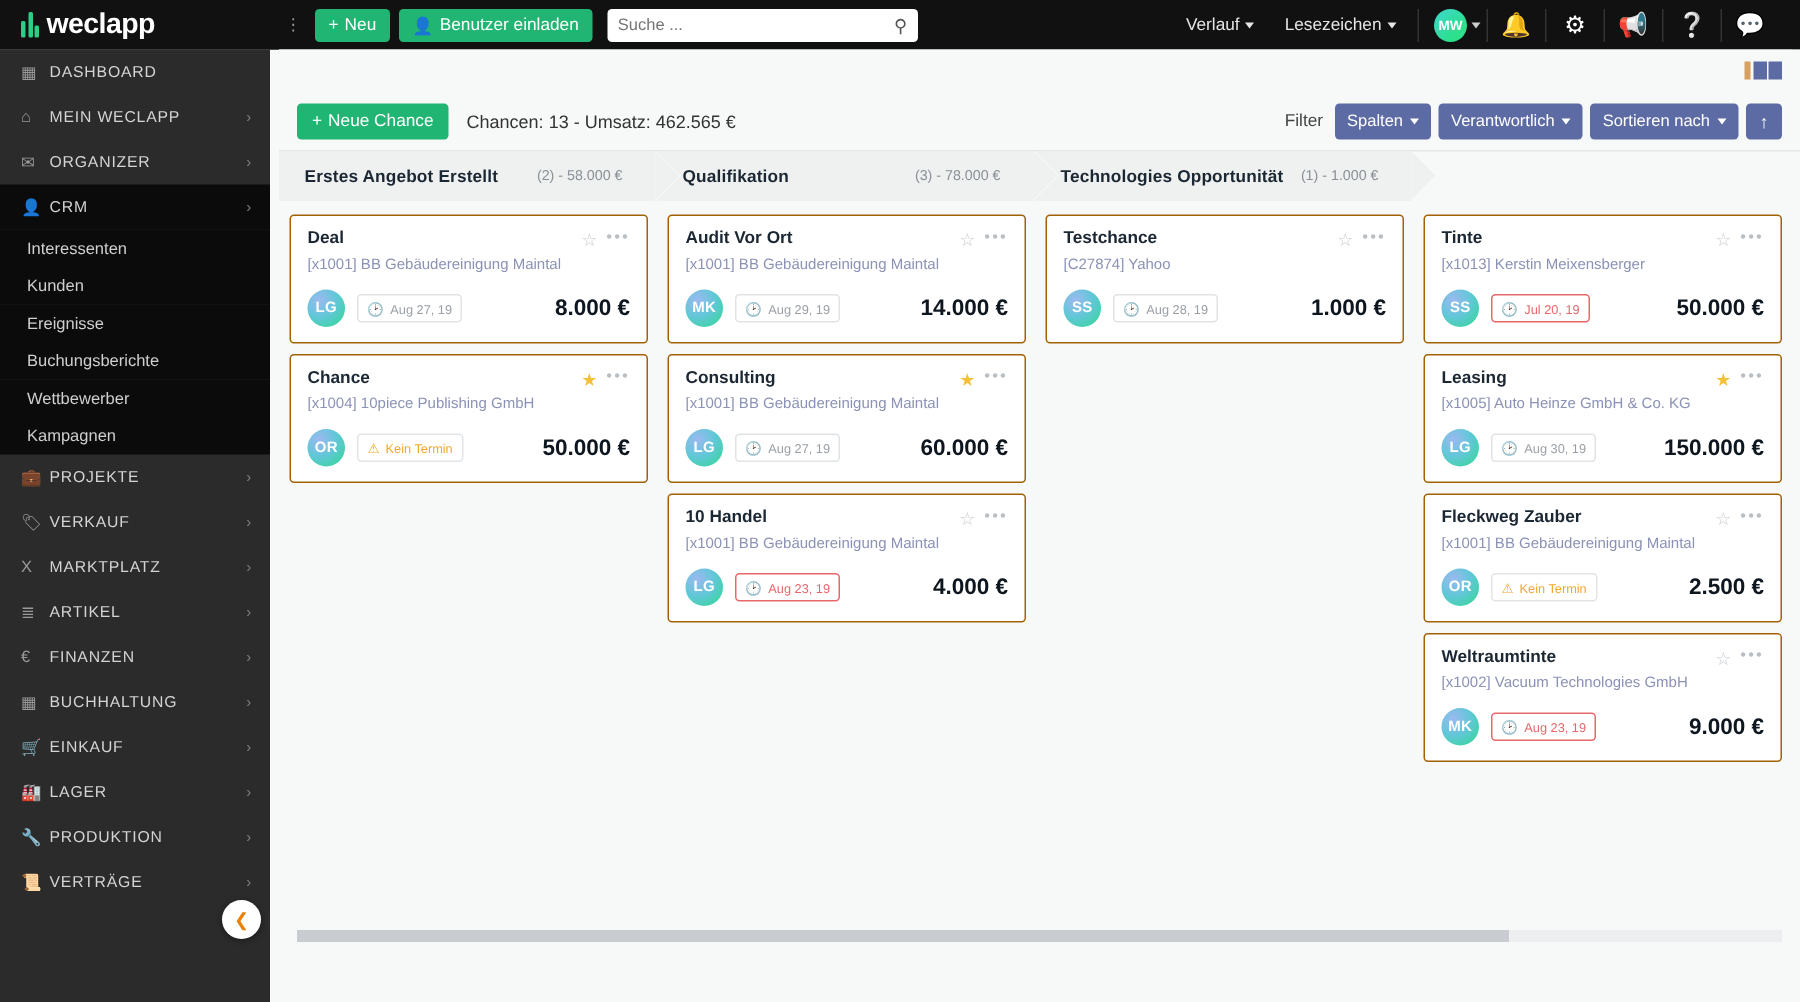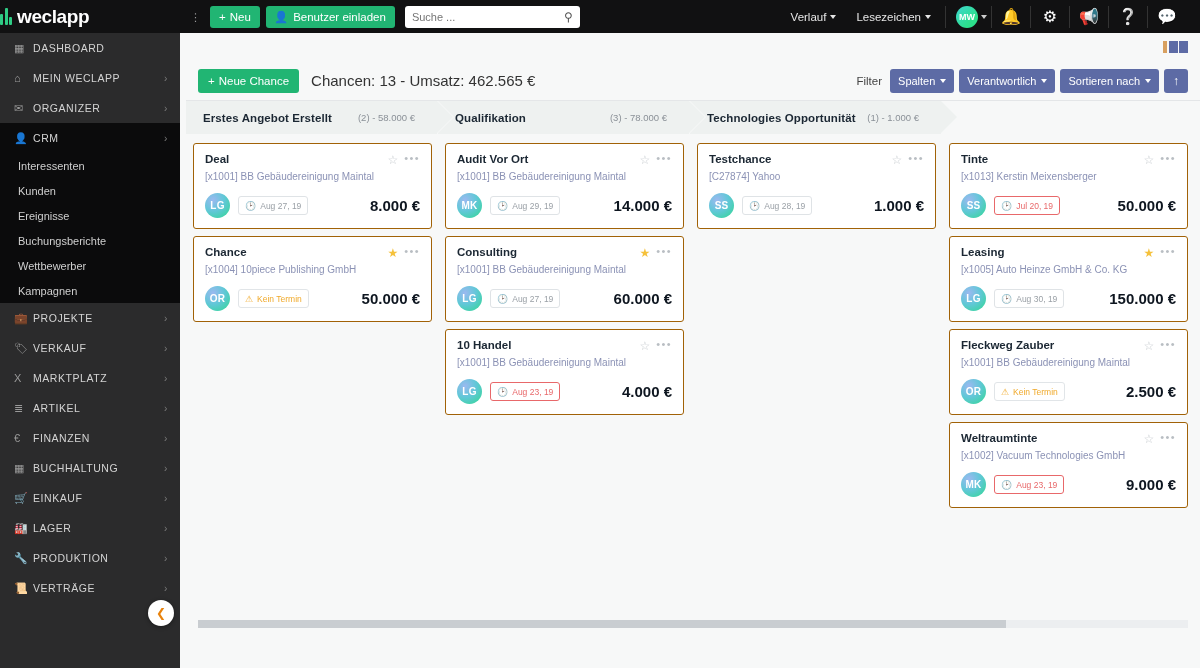--- a/index.html
+++ b/index.html
@@ -12,21 +12,21 @@
 
   
   .topbar {
     position: absolute; top: 0; left: 0;
     width: 1200px; height: 33px;
     background: #111112;
     display: flex; align-items: center;
   }
   .logo-wrap {
     width: 186px; height: 33px;
-    display: flex; align-items: center; 
+    display: flex; align-items: center; padding-left: 14px;
     background: #111112;
   }
   .logo-mark { display: flex; align-items: flex-end; height: 17px; gap: 1.5px; margin-right: 5px; }
   .logo-mark i { display: block; width: 3px; background: #2ecc84; border-radius: 1px; }
   .logo-mark i:nth-child(1) { height: 11px; }
   .logo-mark i:nth-child(2) { height: 17px; }
   .logo-mark i:nth-child(3) { height: 8px; }
   .logo-text { color: #fff; font-size: 19px; font-weight: bold; letter-spacing: -0.4px; }
 
   .collapse-x {
@@ -34,21 +34,21 @@
     letter-spacing: -1px; cursor: pointer; line-height: 8px;
   }
   .btn-green {
     background: #21b573; color: #fff; border: none;
     height: 22px; border-radius: 3px; font-size: 11.5px;
     padding: 0 9px; display: inline-flex; align-items: center; gap: 4px;
     cursor: pointer; font-family: inherit; white-space: nowrap;
   }
   .btn-green + .btn-green { margin-left: 6px; }
   .search-box {
-    margin-left: 10px; width: 175px; height: 22px;
+    margin-left: 10px; width: 207px; height: 22px;
     background: #fff; border-radius: 3px;
     display: flex; align-items: center; padding: 0 7px;
     position: relative;
   }
   .search-box input {
     border: none; outline: none; flex: 1;
     font-size: 11px; color: #777; font-family: inherit; background: transparent;
   }
   .topbar-right {
     margin-left: auto; display: flex; align-items: center; height: 33px;
@@ -123,21 +123,21 @@
     height: 40px; display: flex; align-items: center;
     padding: 0 12px 0 12px; border-bottom: 1px solid #e4e6e8;
     background: #f7f8f8;
   }
   .btn-new {
     background: #21b573; color: #fff; border: none;
     height: 24px; border-radius: 3px; font-size: 11.5px;
     padding: 0 10px; display: inline-flex; align-items: center; gap: 4px;
     cursor: pointer; font-family: inherit;
   }
-  .summary { margin-left: 12px; font-size: 15px; color: #333; }
+  .summary { margin-left: 12px; font-size: 12px; color: #333; }
   .tb-right { margin-left: auto; display: flex; align-items: center; gap: 5px; }
   .filter-lbl { font-size: 11.5px; color: #444; margin-right: 3px; }
   .btn-blue {
     background: #5d6ba5; color: #fff; border: none;
     height: 24px; border-radius: 3px; font-size: 11px;
     padding: 0 8px; display: inline-flex; align-items: center; gap: 5px;
     cursor: pointer; font-family: inherit; white-space: nowrap;
   }
   .btn-blue-sq {
     background: #5d6ba5; color: #fff; border: none;

